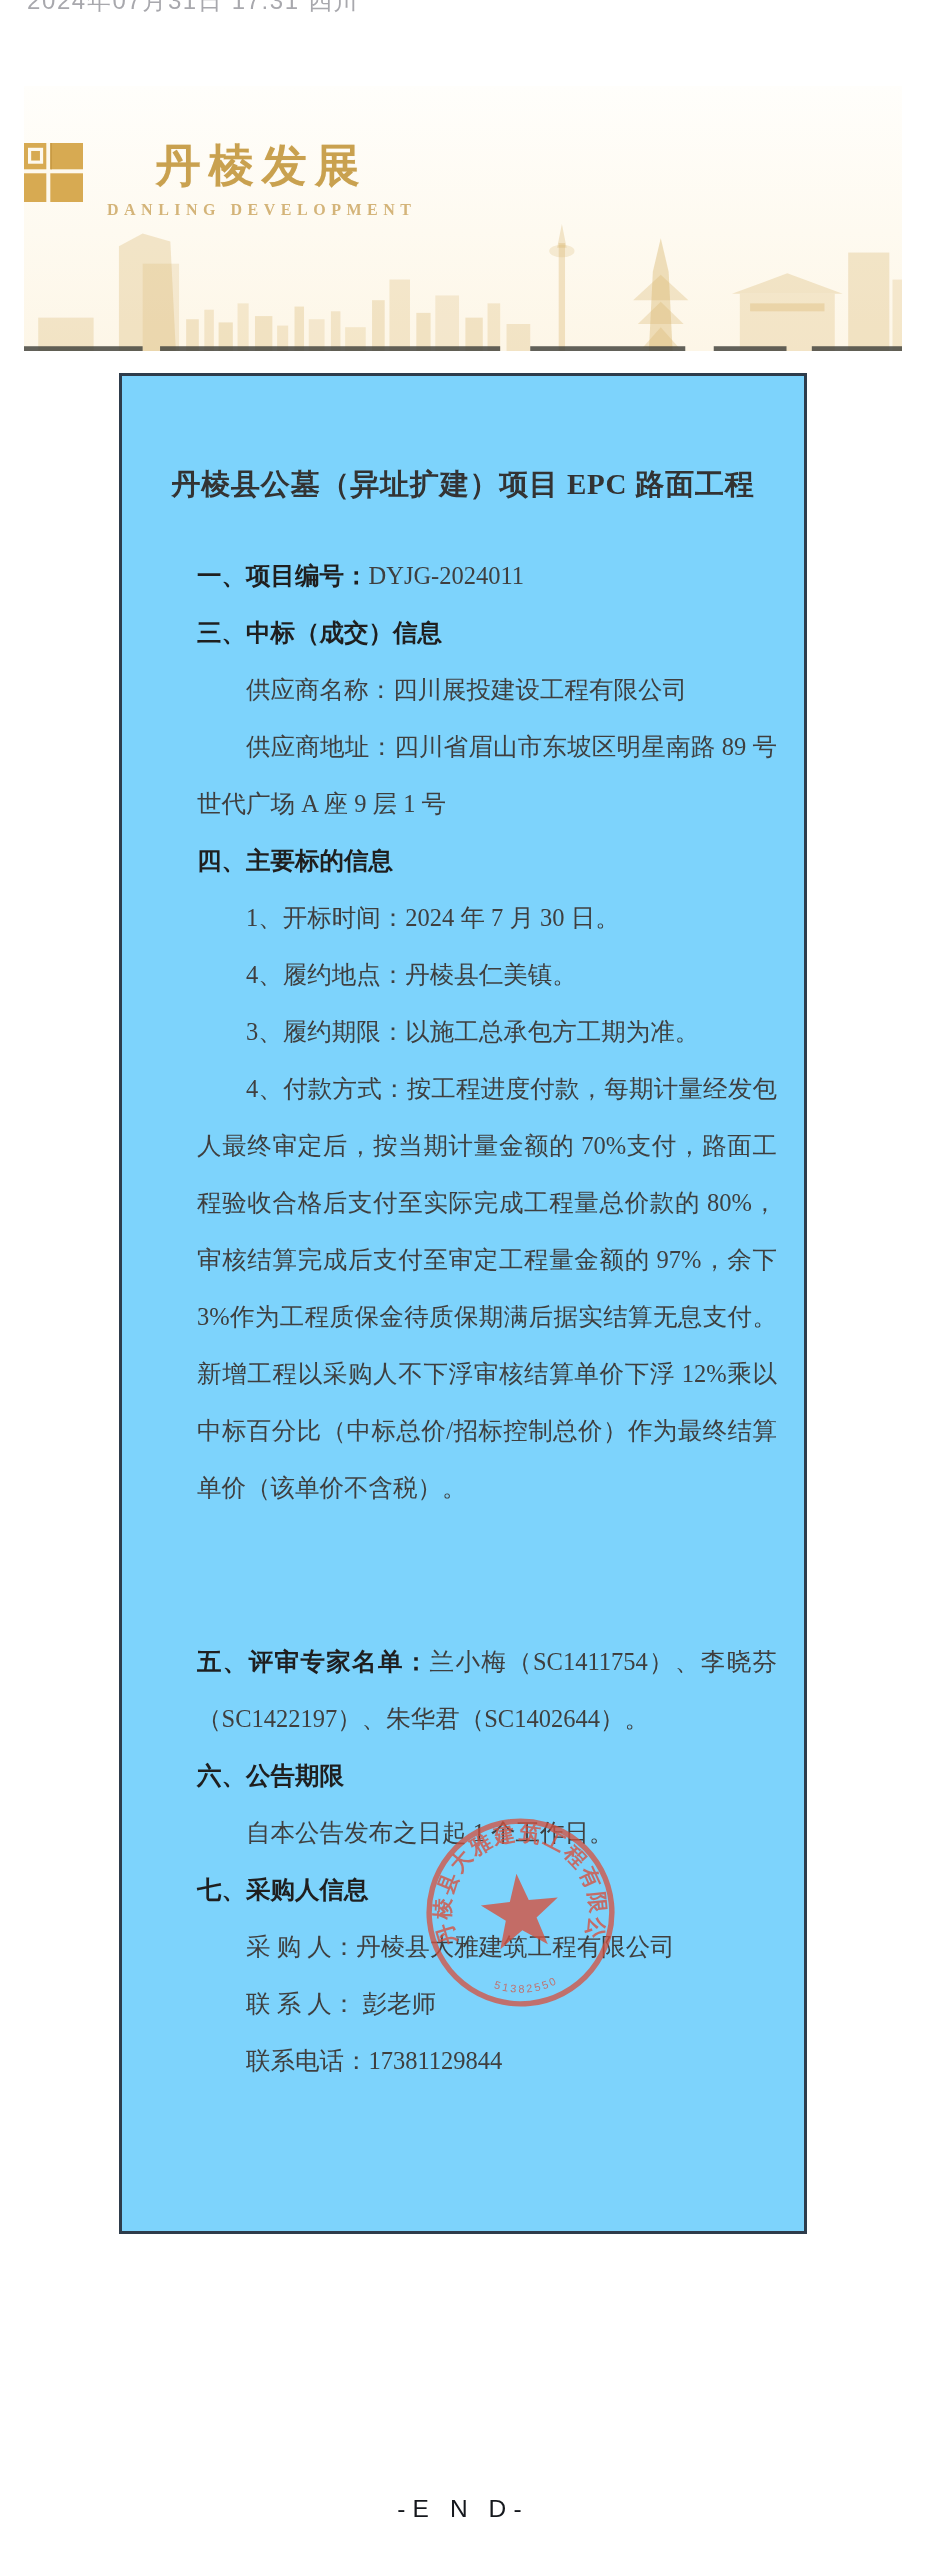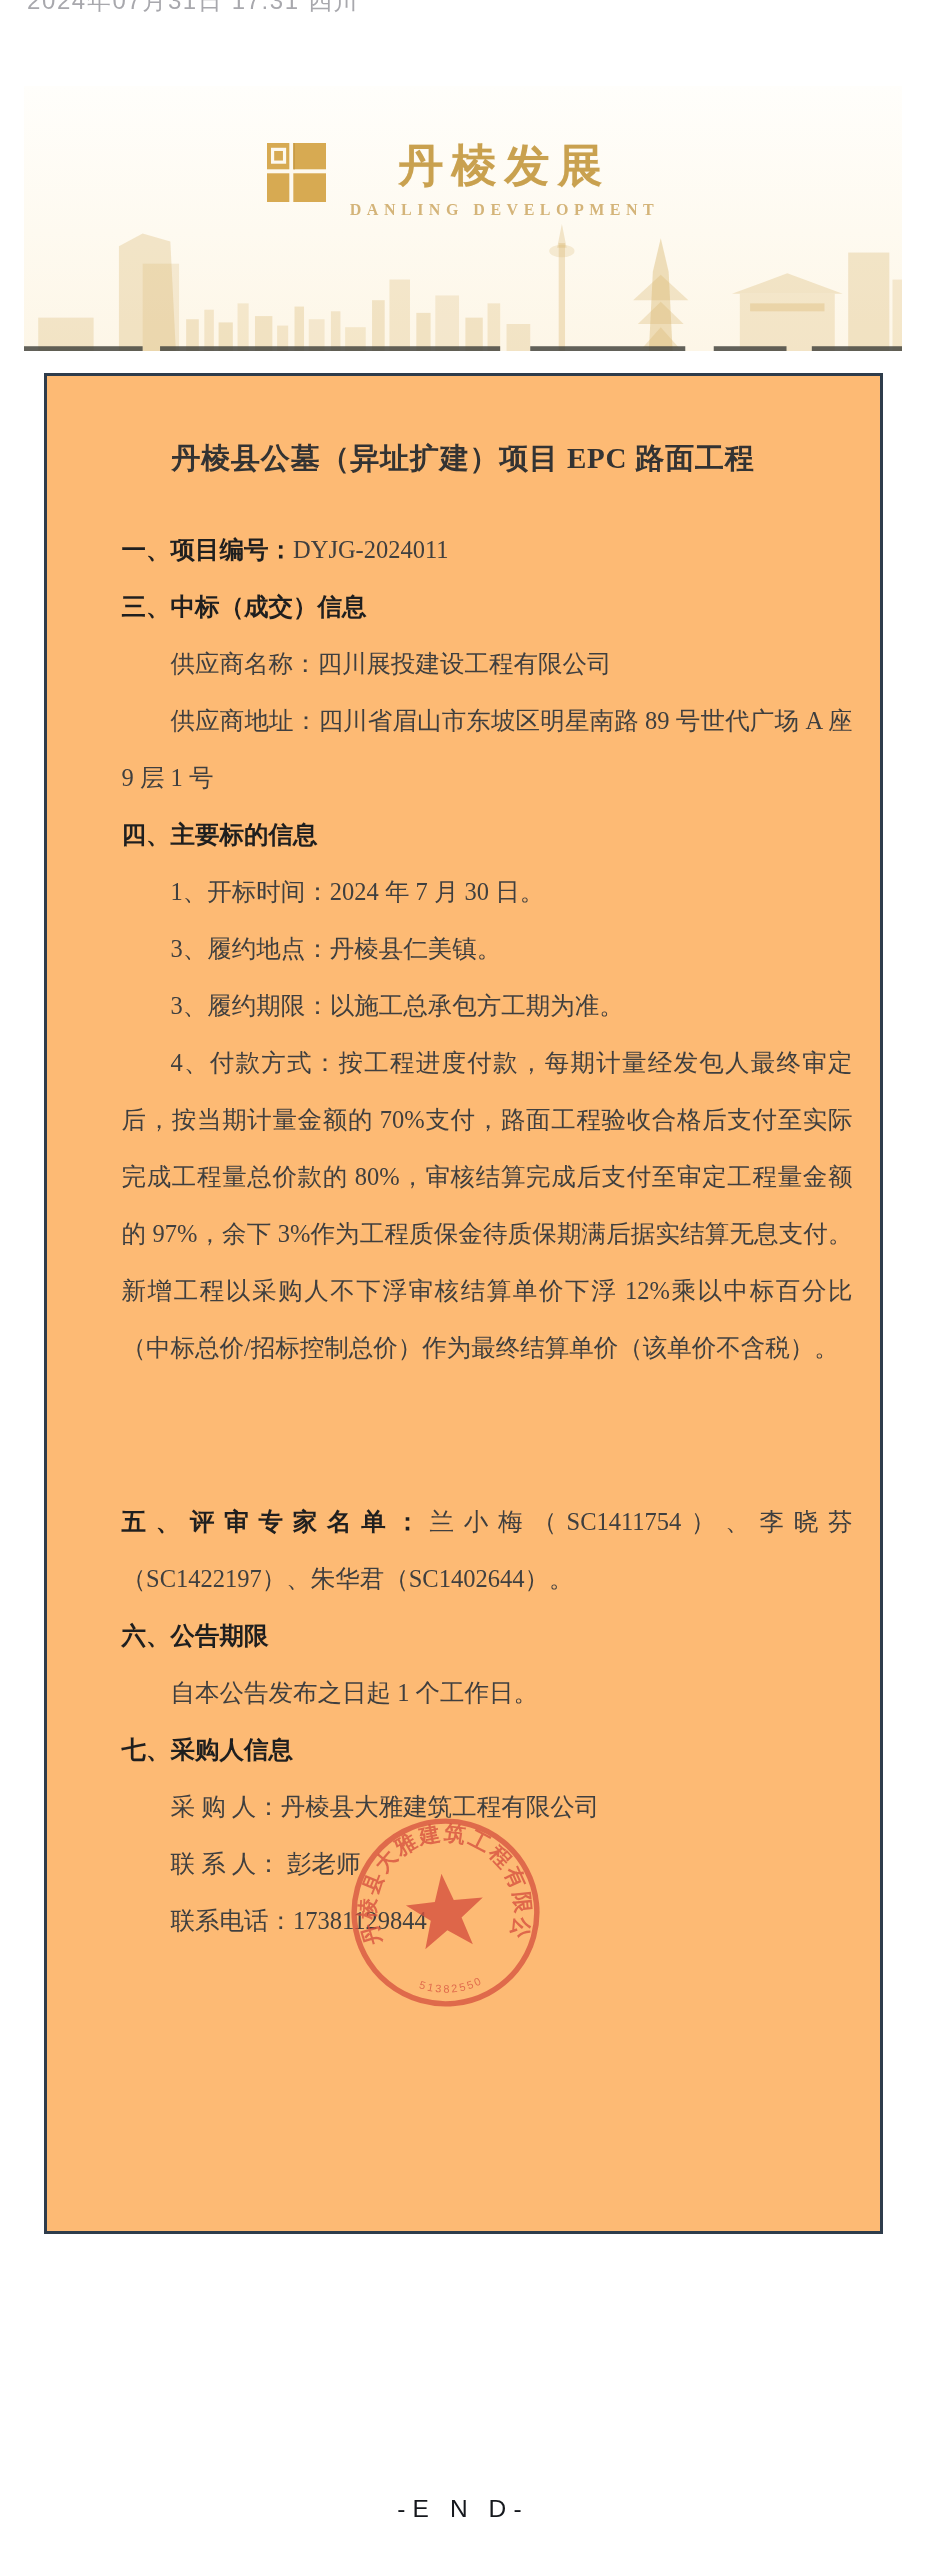--- a/index.html
+++ b/index.html
@@ -13,38 +13,38 @@
     display:block;margin-top:-15px;font-size:24px;color:#a8a8ad;letter-spacing:1.6px;
     font-family:"Liberation Sans", sans-serif;
   }
   
   .banner{
     margin:73px 24px 0 24px;height:265px;position:relative;overflow:hidden;
     background:linear-gradient(180deg,#fffefb 0%,#fefaf0 55%,#fdf6e7 100%);
   }
   .brand-row{
     position:absolute;top:57px;left:0;right:0;
-    display:flex;justify-content:center;align-items:flex-start;gap:24px;
+    display:flex;justify-content:flex-start;align-items:flex-start;gap:24px;
   }
   .brand-col{display:flex;flex-direction:column;align-items:center;}
   .brand-name{
     font-family:"Liberation Serif","DejaVu Serif",serif;
     font-size:45px;line-height:47px;color:#c9a14f;letter-spacing:8px;font-weight:600;
     text-shadow:0 0 0.8px rgba(201,161,79,.4);
   }
   .brand-sub{
     margin-top:11px;font-size:16px;letter-spacing:5.5px;color:#d4b479;
     font-family:"Liberation Serif","DejaVu Serif",serif;font-weight:700;
   }
   .skyline{position:absolute;left:0;bottom:0;width:878px;height:127px;display:block;}
   
   .doc-box{
-    box-sizing:border-box;width:839px;height:1861px;margin:22px auto 0 auto;
-    border:3.2px solid #2e3c4b;background:#fdba74;position:relative;
-    padding:51px 27px 0 27px;
+    box-sizing:border-box;width:688px;height:1861px;margin:22px auto 0 auto;
+    border:3.2px solid #2e3c4b;background:#7dd3fc;position:relative;
+    padding:77px 27px 0 27px;
   }
   .doc-title{
     margin:0;text-align:center;color:#333333;
     font-family:"Liberation Serif","DejaVu Serif",serif;
     font-size:29px;font-weight:bold;line-height:62px;letter-spacing:0.8px;
   }
   .doc-title span{display:block;}
   .doc-body{margin-top:32px;color:#3f3f3f;margin-left:48px;}
   .para{margin:0;font-size:24.5px;line-height:57px;text-align:justify;}
   .para .lbl{font-family:"Liberation Sans",sans-serif;font-weight:bold;color:#1f1f1f;}
@@ -137,21 +137,21 @@
   <h1 class="doc-title">
     <span>丹棱县公墓（异址扩建）项目 EPC 路面工程</span>
   </h1>
   <div class="doc-body">
     <p class="para"><span class="lbl">一、项目编号：</span><span class="val">DYJG-2024011</span></p>
     <p class="para"><span class="lbl">三、中标（成交）信息</span></p>
     <p class="para serif indent">供应商名称：四川展投建设工程有限公司</p>
     <p class="para serif indent">供应商地址：四川省眉山市东坡区明星南路 89 号世代广场 A 座 9 层 1 号</p>
     <p class="para"><span class="lbl">四、主要标的信息</span></p>
     <p class="para serif indent">1、开标时间：2024 年 7 月 30 日。</p>
-    <p class="para serif indent">3、履约地点：丹棱县仁美镇。</p>
+    <p class="para serif indent">4、履约地点：丹棱县仁美镇。</p>
     <p class="para serif indent">3、履约期限：以施工总承包方工期为准。</p>
     <p class="para serif indent">4、付款方式：按工程进度付款，每期计量经发包人最终审定后，按当期计量金额的 70%支付，路面工程验收合格后支付至实际完成工程量总价款的 80%，审核结算完成后支付至审定工程量金额的 97%，余下 3%作为工程质保金待质保期满后据实结算无息支付。新增工程以采购人不下浮审核结算单价下浮 12%乘以中标百分比（中标总价/招标控制总价）作为最终结算单价（该单价不含税）。</p>
     <p class="para gap"><span class="lbl">五、评审专家名单：</span><span class="val">兰小梅（SC1411754）、李晓芬（SC1422197）、朱华君（SC1402644）。</span></p>
     <p class="para"><span class="lbl">六、公告期限</span></p>
     <p class="para serif indent">自本公告发布之日起 1 个工作日。</p>
     <p class="para"><span class="lbl">七、采购人信息</span></p>
     <p class="para serif indent">采 购 人：丹棱县大雅建筑工程有限公司</p>
     <p class="para serif indent">联 系 人： 彭老师</p>
     <p class="para serif indent">联系电话：17381129844</p>
   </div>

